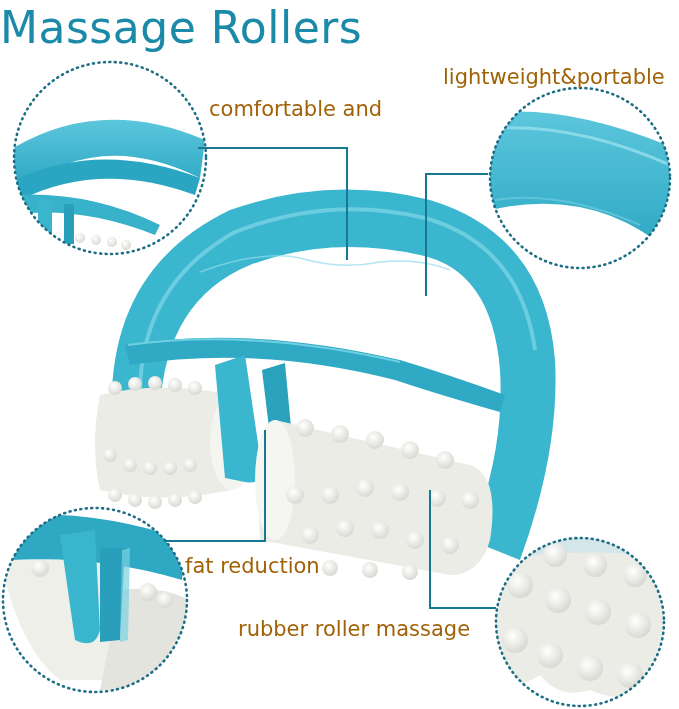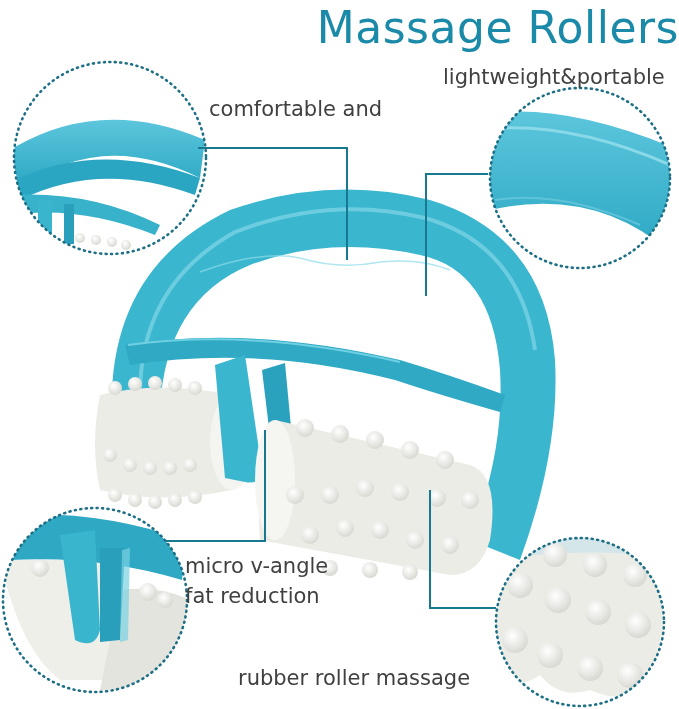--- a/index.html
+++ b/index.html
@@ -1,20 +1,20 @@
 <!DOCTYPE html>
 <html><head>
 <meta charset="utf-8">
 <style>
   html, body { margin:0; padding:0; background:#ffffff; }
   body { width:679px; height:709px; position:relative; overflow:hidden;
          font-family:"DejaVu Sans", sans-serif; }
-  .title { position:absolute; left:0; width:679px; top:2px; text-align:right;
+  .title { position:absolute; left:0; width:679px; top:2px; text-align:left;
            font-size:44px; color:#1a8aa8; letter-spacing:0.5px; }
-  .label { position:absolute; font-size:21px; color:#404040; line-height:30px; white-space:nowrap; }
+  .label { position:absolute; font-size:21px; color:#a16207; line-height:30px; white-space:nowrap; }
   svg.art { position:absolute; left:0; top:0; }
 </style>
 </head>
 <body>
 
 <svg class="art" width="679" height="709" viewBox="0 0 679 709">
   <defs>
     <clipPath id="c1">
         <circle cx="110" cy="158" r="96"></circle>
       </clipPath>
@@ -174,19 +174,18 @@
 
 <div class="label" style="left:209px; top:94px;">
   <div>comfortable and</div>
 </div>
 
 <div class="label" style="left:443px; top:62px;">
   <div>lightweight&amp;portable</div>
 </div>
 
 <div class="label" style="left:185px; top:551px;">
-  <div>micro v-angle</div>
   <div>fat reduction</div>
 </div>
 
-<div class="label" style="left:238px; top:663px;">
+<div class="label" style="left:238px; top:614px;">
   <div>rubber roller massage</div>
 </div>
 
 </body></html>

